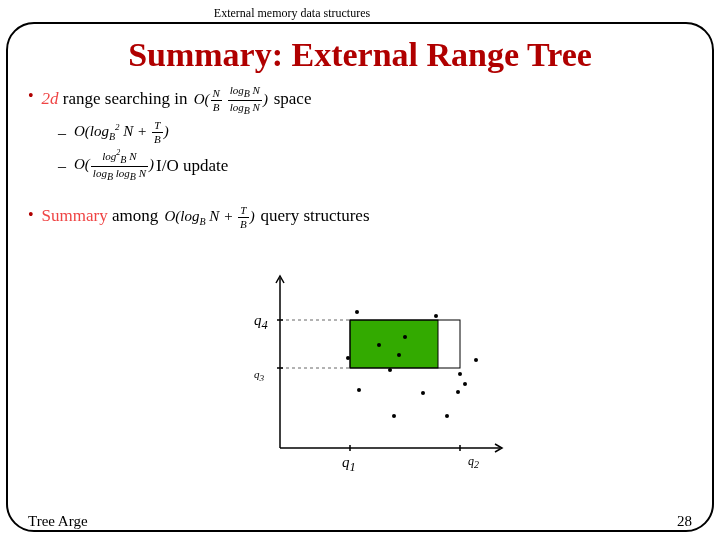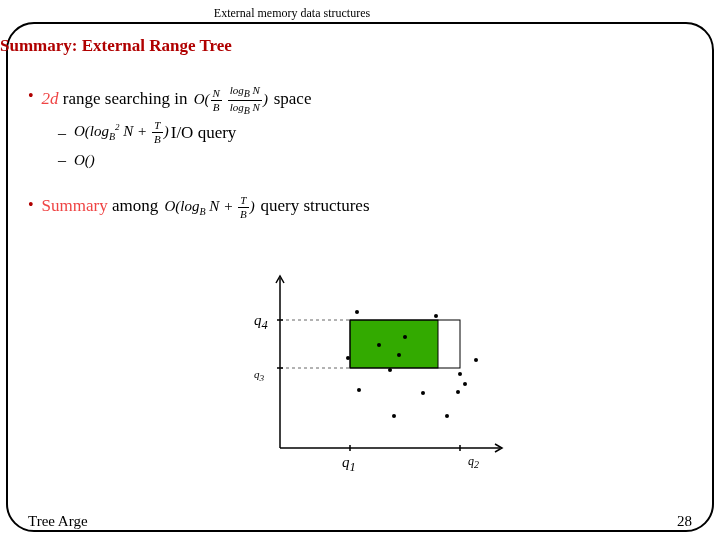--- a/index.html
+++ b/index.html
@@ -30,21 +30,22 @@
     border: 2.5px solid #000;
     border-radius: 28px;
     box-sizing: border-box;
     background: #fff;
   }
   .slide-title {
     position: absolute;
     top: 36px;
     left: 0;
     width: 720px;
-    font-size: 17px;
+    text-align: center;
+    font-size: 34px;
     font-weight: bold;
     color: #b00000;
   }
   .content {
     position: absolute;
     top: 85px;
     left: 28px;
     width: 660px;
     font-size: 17px;
     color: #000;
@@ -130,28 +131,28 @@
         <span class="frac"><span class="num">log<sub>B</sub> <i>N</i></span><span class="den">log<sub>B</sub> <i>N</i></span></span><span>)</span>
       </span><span>space</span>
     </span>
   </div>
 
   <div class="sub">
     <span class="dash">–</span>
     <span class="formula">
       <span>O(log</span><sub>B</sub><span style="font-size:9px;vertical-align:super">2</span><span> N + </span><span class="frac"><span class="num">T</span><span class="den">B</span></span><span>)</span>
     </span>
-    <span>I/O query</span>
   </div>
 
   <div class="sub">
     <span class="dash">–</span>
     <span class="formula">
-      <span>O(</span><span>)</span>
-    </span>
+      <span>O(</span><span class="frac"><span class="num">log<sup style="font-size:8px">2</sup><sub>B</sub> <i>N</i></span><span class="den">log<sub>B</sub> log<sub>B</sub> <i>N</i></span></span><span>)</span>
+    </span>
+    <span>I/O update</span>
   </div>
 
   <div style="height:22px"></div>
 
   <div class="bullet">
     <span class="bullet-sym">•</span>
     <span class="bullet-text">
       <span class="red-term">Summary</span><span> among </span>
       <span class="formula">
         O(log<sub>B</sub> <i>N</i> + <span class="frac"><span class="num"><i>T</i></span><span class="den"><i>B</i></span></span>)

